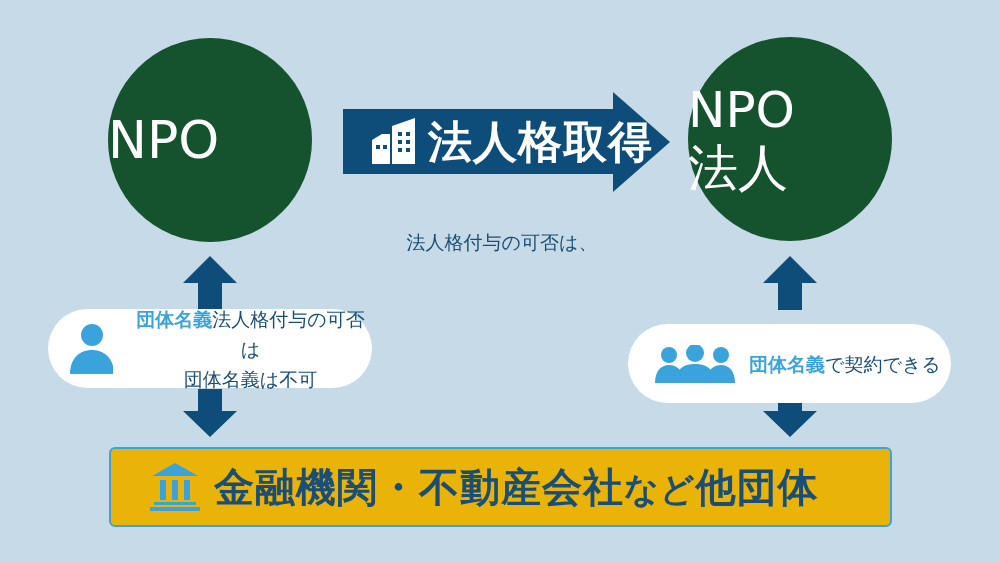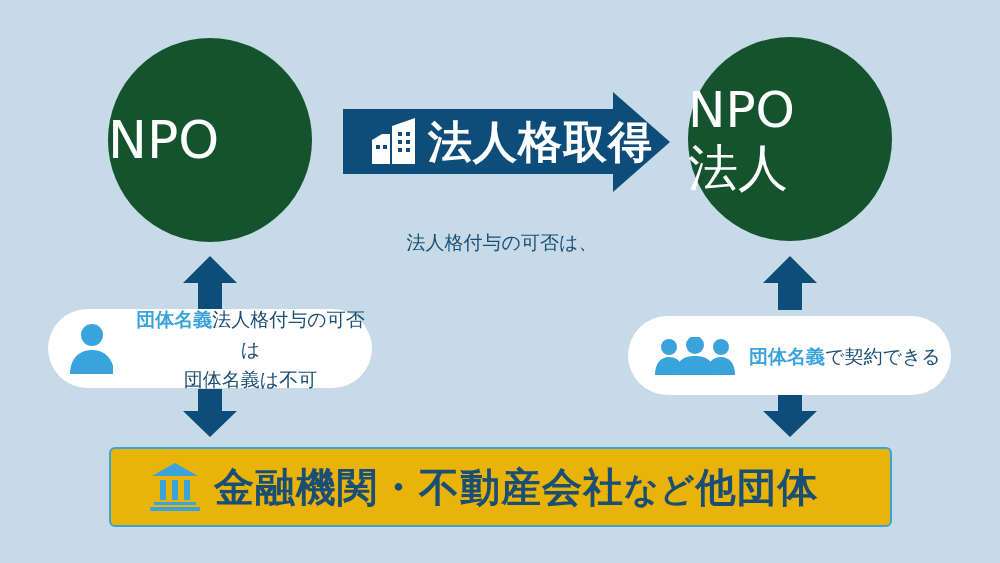--- a/index.html
+++ b/index.html
@@ -23,21 +23,21 @@
   }
   .note {
     position: absolute; left: 352px; top: 192px; width: 300px;
     text-align: center; color: #1a4e75; font-size: 19px; line-height: 30px; margin-top: 35px;
   }
   .pill {
     position: absolute; background: #fff; border-radius: 40px;
     display: flex; align-items: center;
   }
   #pill-left { left: 48px; top: 309px; width: 324px; height: 79px; }
-  #pill-right { left: 628px; top: 316px; width: 323px; height: 79px; }
+  #pill-right { left: 628px; top: 324px; width: 323px; height: 79px; }
   .pill-text { color: #1a4e75; font-size: 19px; line-height: 30px; }
   .hl { color: #3aa3dc; font-weight: bold; }
   .bottom-box {
     position: absolute; left: 109px; top: 447px; width: 779px; height: 76px;
     background: #eab308; border: 2px solid #3aa3dc; border-radius: 6px;
     display: flex; align-items: center;
   }
   .bottom-text { color: #1a4e75; font-weight: bold; font-size: 40px; letter-spacing: 1px; }
   .bottom-text .small { font-size: 34px; }
 </style>

